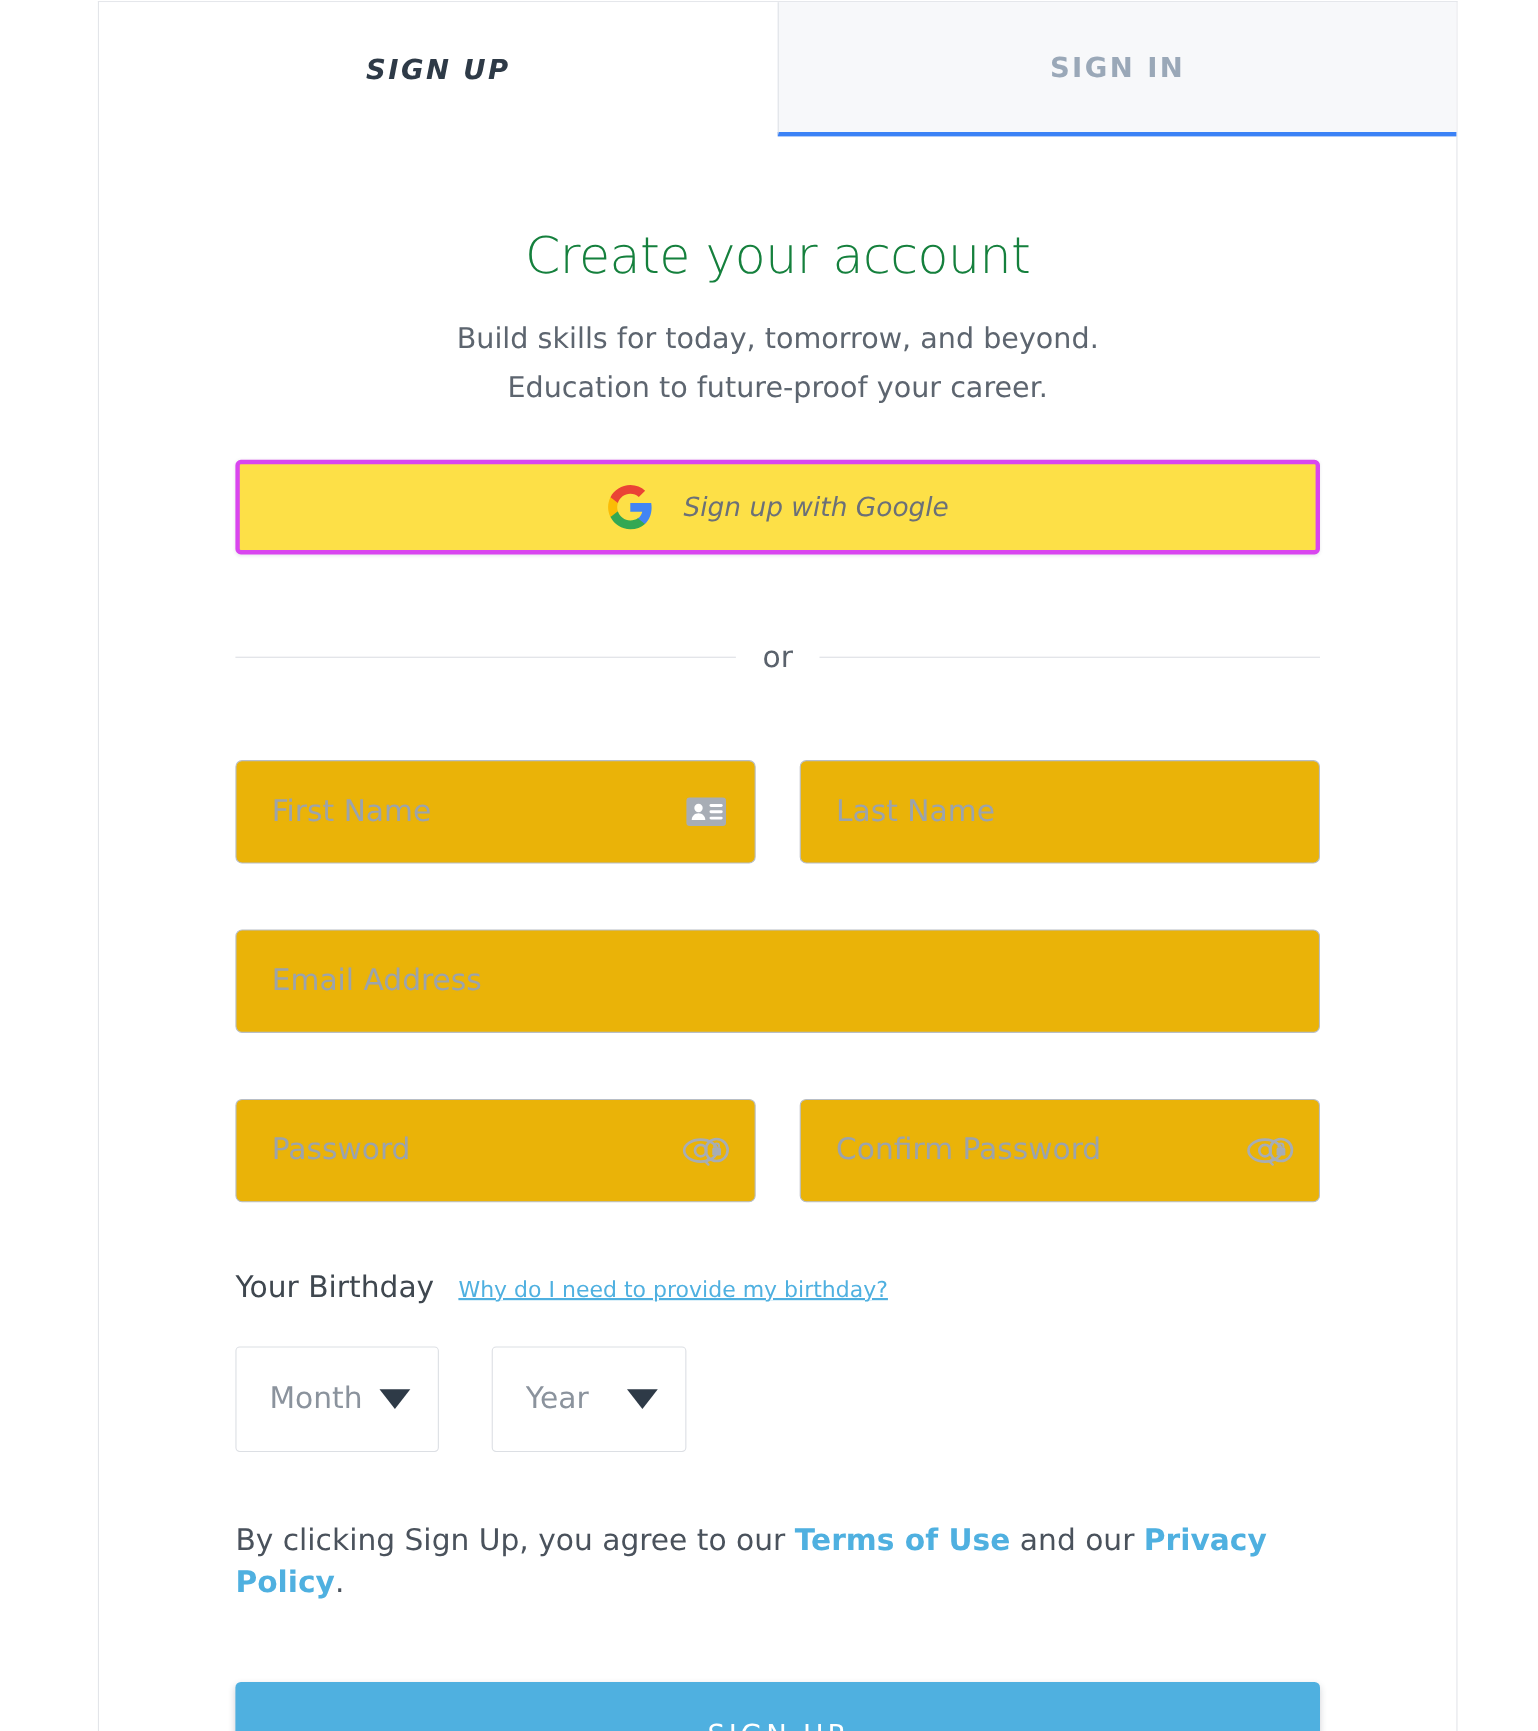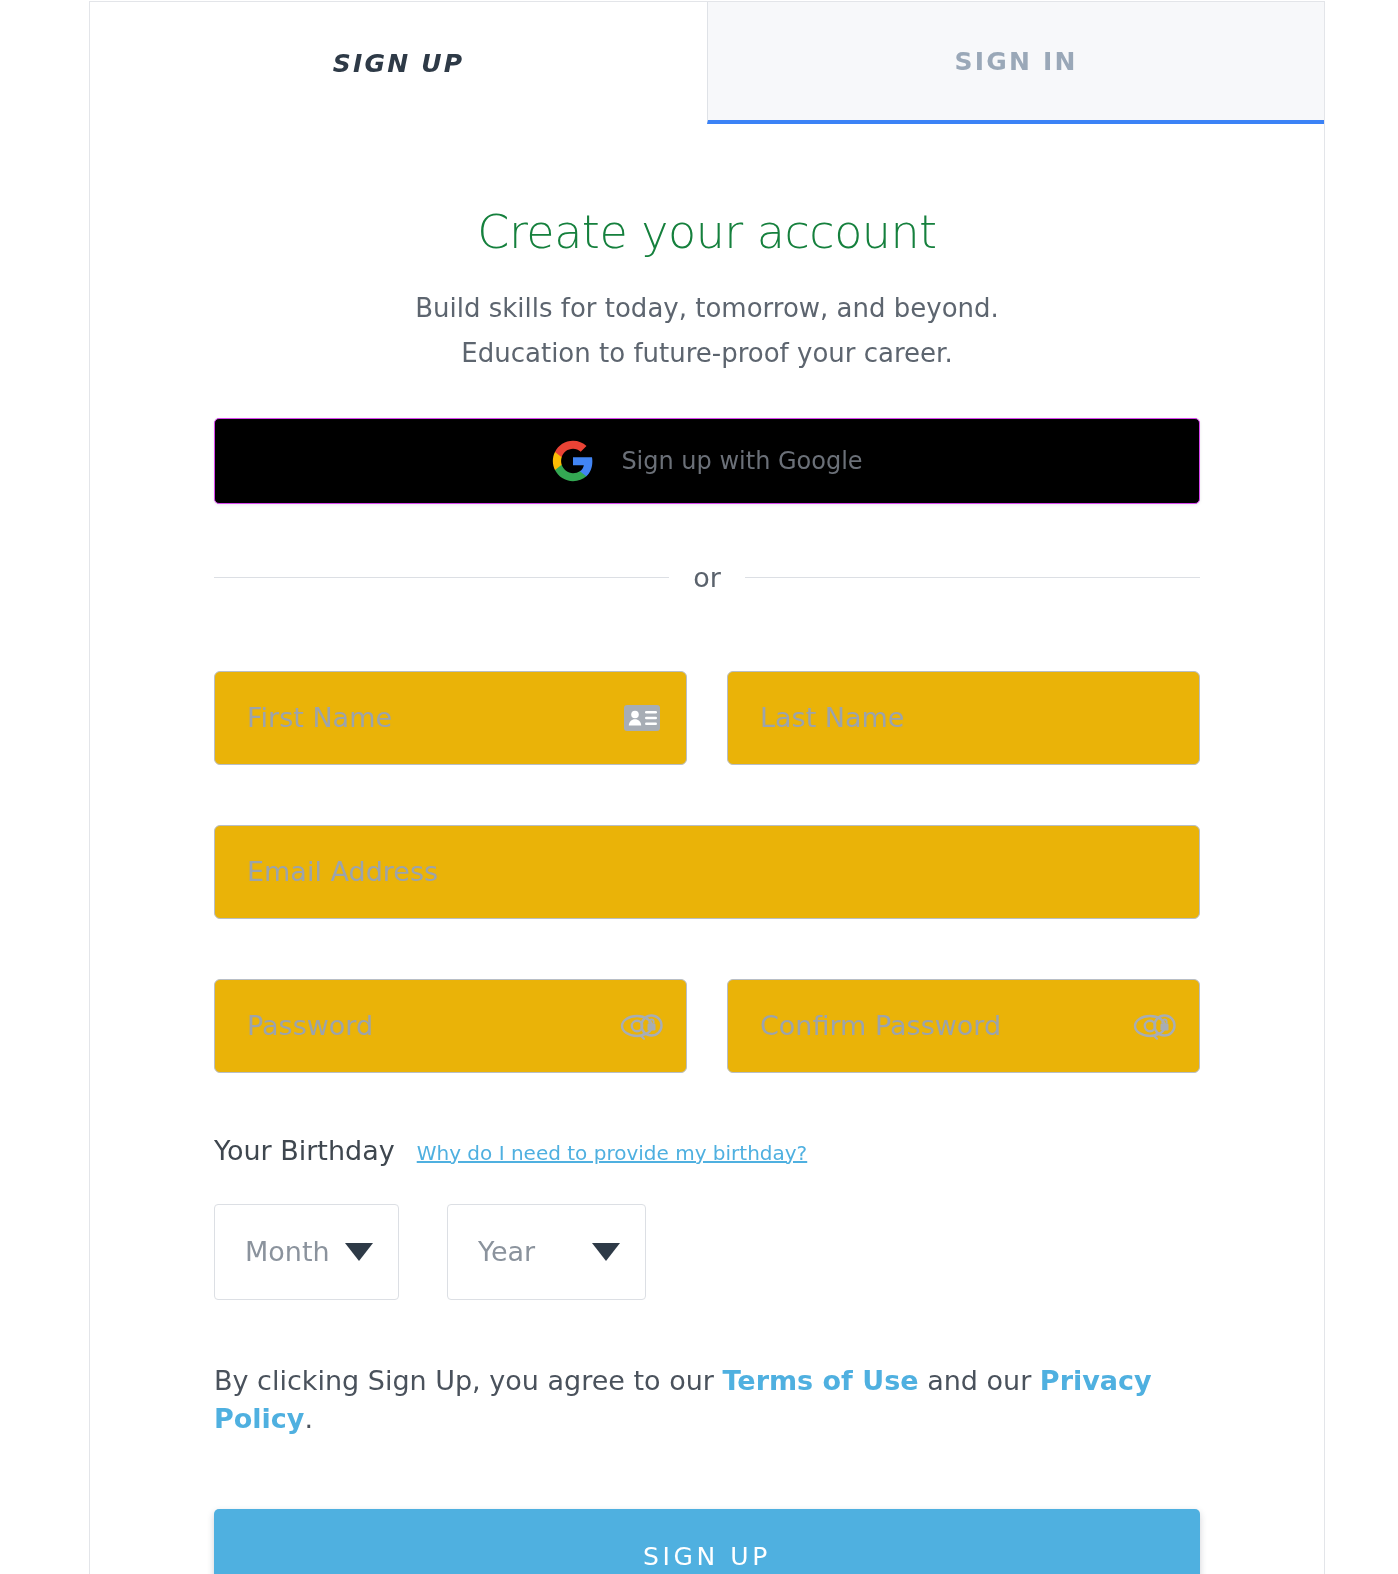--- a/index.html
+++ b/index.html
@@ -86,43 +86,44 @@
 
   
   .social-row {
     display: flex;
     gap: 30px;
     margin-top: 42px;
   }
   .social-btn {
     flex: 1 1 0;
     height: 86px;
-    background: #000000;
-    border: 1px solid #d946ef;
+    background: #fde047;
+    border: 4px solid #d946ef;
     border-radius: 5px;
     box-shadow: 0 1px 3px rgba(40,50,70,0.10);
     display: flex;
     align-items: center;
     justify-content: center;
     gap: 26px;
     cursor: pointer;
+    font-style: italic;
   }
   .social-label {
     font-size: 24px;
     color: #6b7078;
   }
 
   .g-logo { width: 44px; height: 44px; display: block; }
   .fb-logo { width: 46px; height: 46px; display: block; }
 
   
   .or-row {
     display: flex;
     align-items: center;
-    margin-top: 58px;
+    margin-top: 78px;
     gap: 24px;
   }
   .or-line {
     flex: 1 1 auto;
     height: 1px;
     background: #dcdfe4;
   }
   .or-text {
     font-size: 27px;
     color: #5a626c;
@@ -195,21 +196,21 @@
     margin-top: 38px;
     display: flex;
     gap: 48px;
   }
   .sel-wrap {
     position: relative;
     height: 96px;
   }
   .sel-wrap.day { width: 199px; }
   .sel-wrap.month { width: 185px; }
-  .sel-wrap.year { width: 199px; }
+  .sel-wrap.year { width: 177px; }
 
   .sel {
     width: 100%;
     height: 100%;
     border: 1px solid #dcdfe4;
     border-radius: 4px;
     background: #ffffff;
     font-family: "DejaVu Sans", sans-serif;
     font-size: 27px;
     color: #8b939d;

